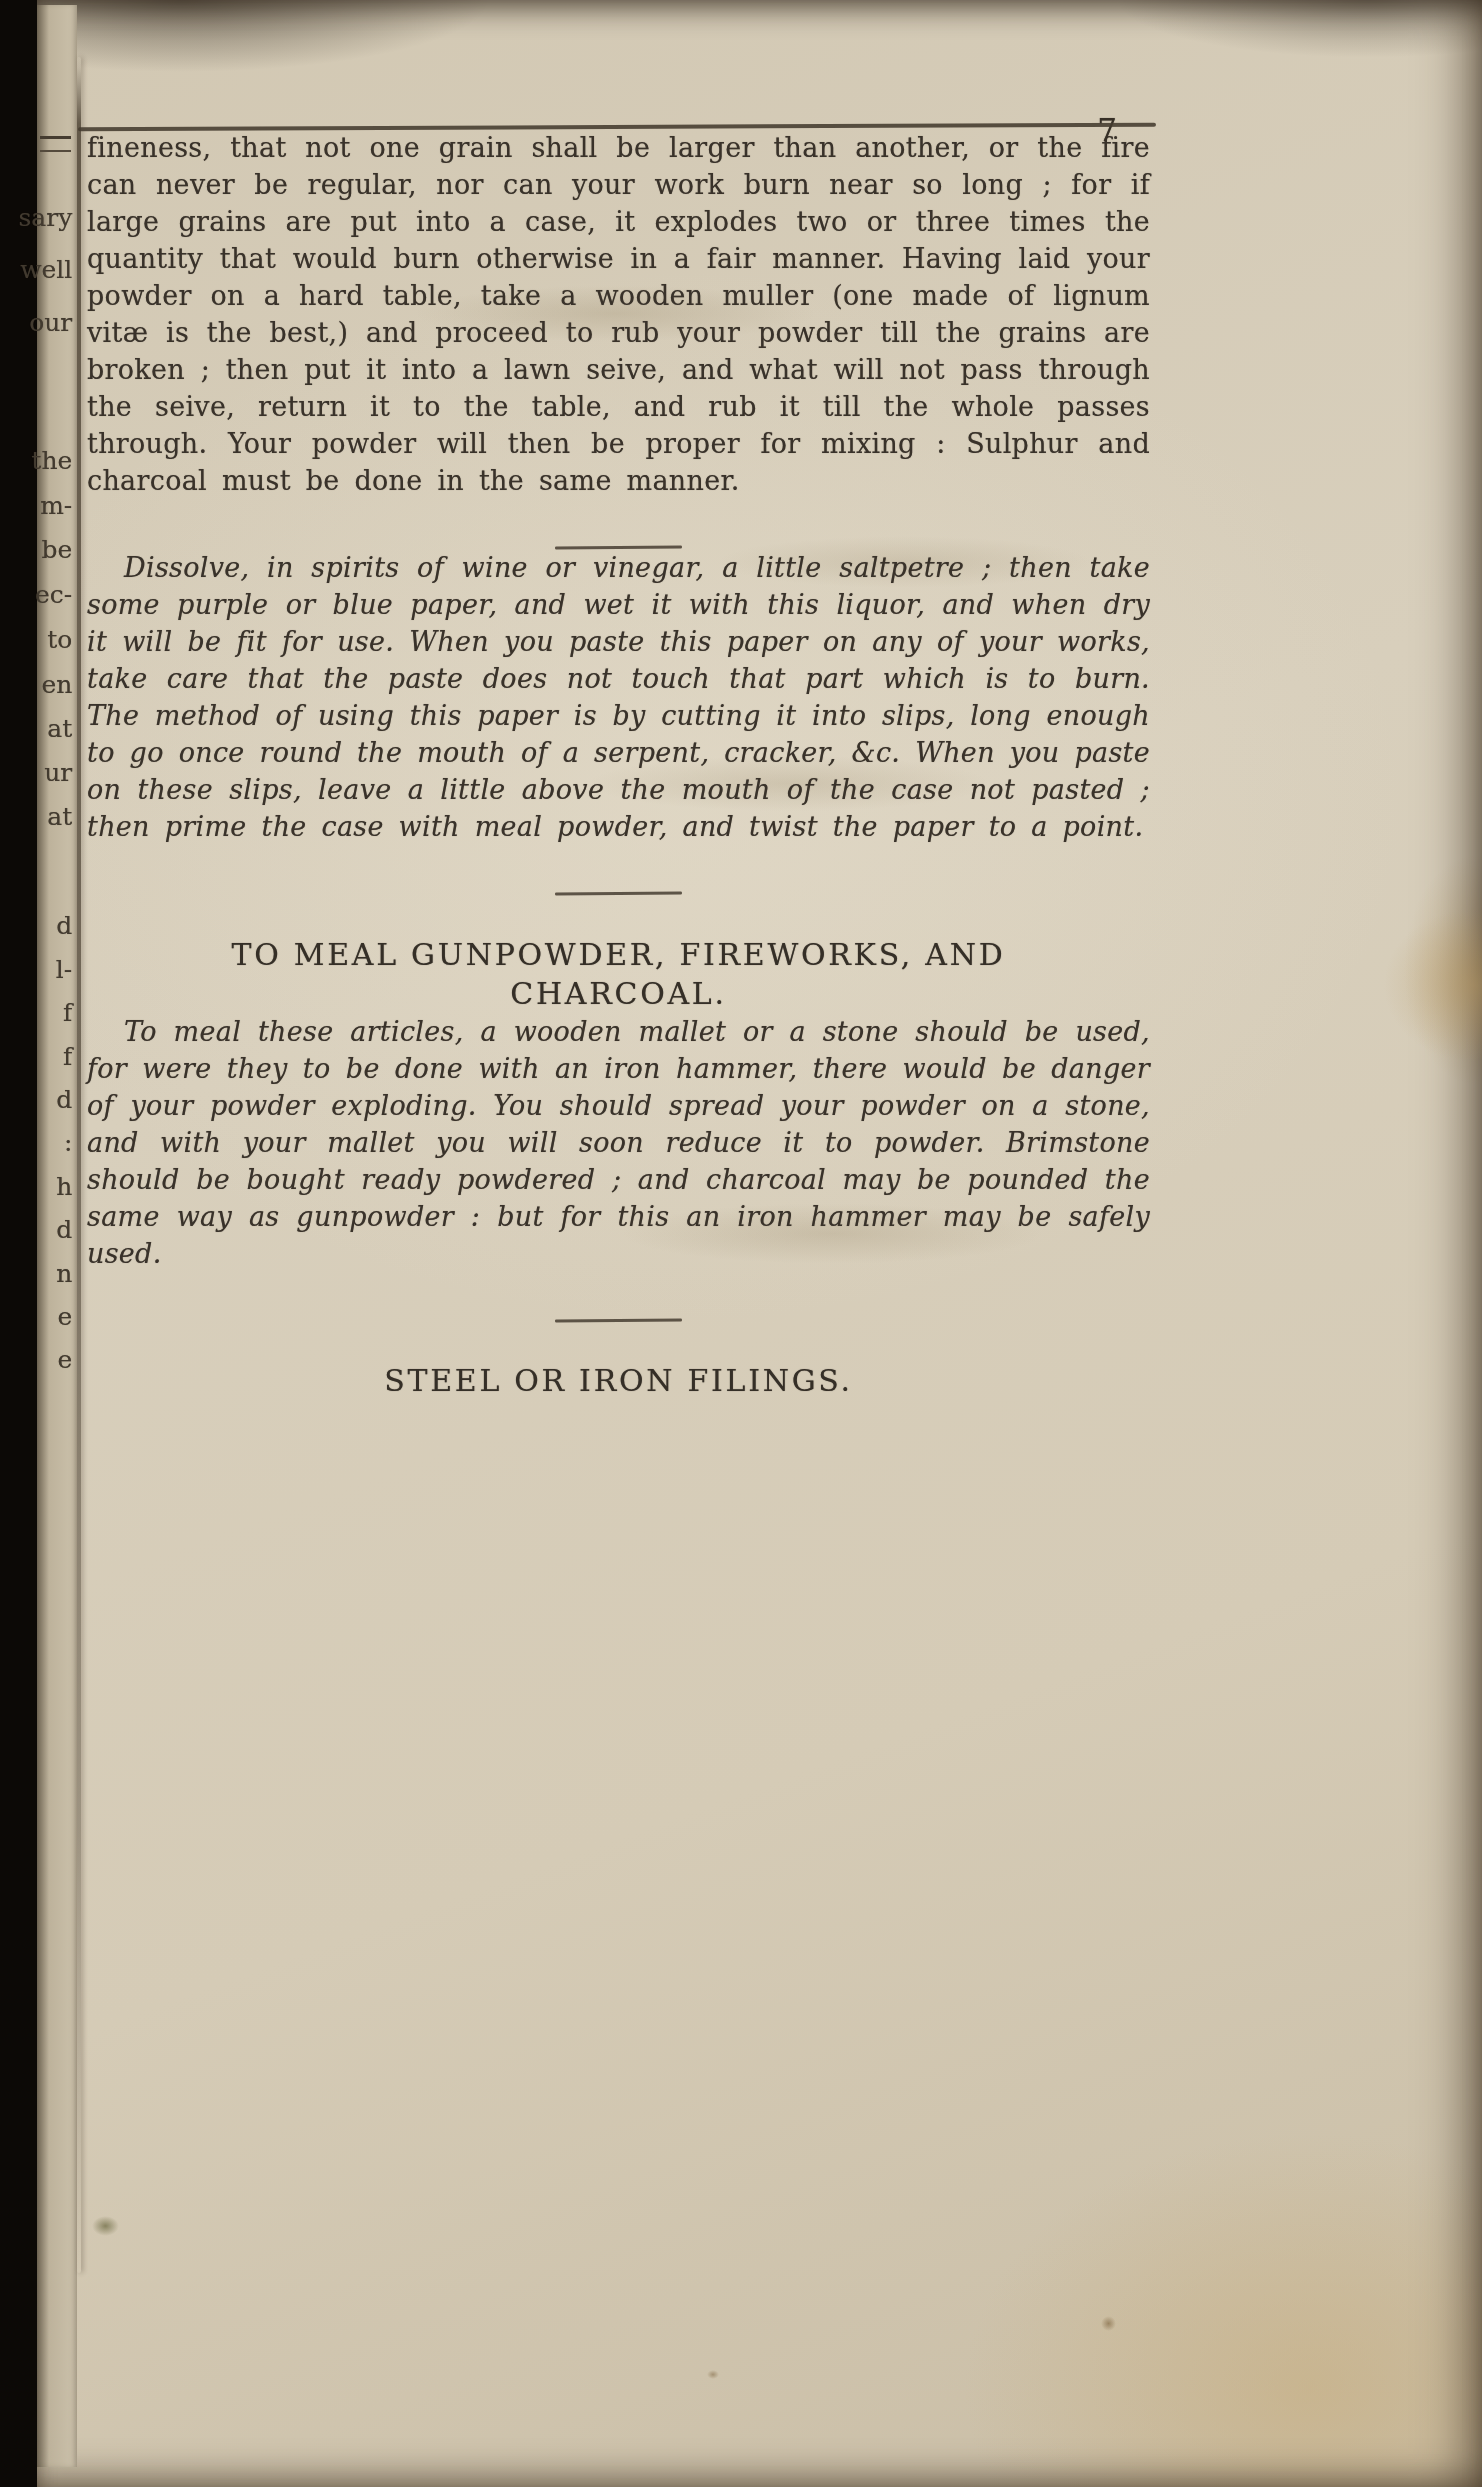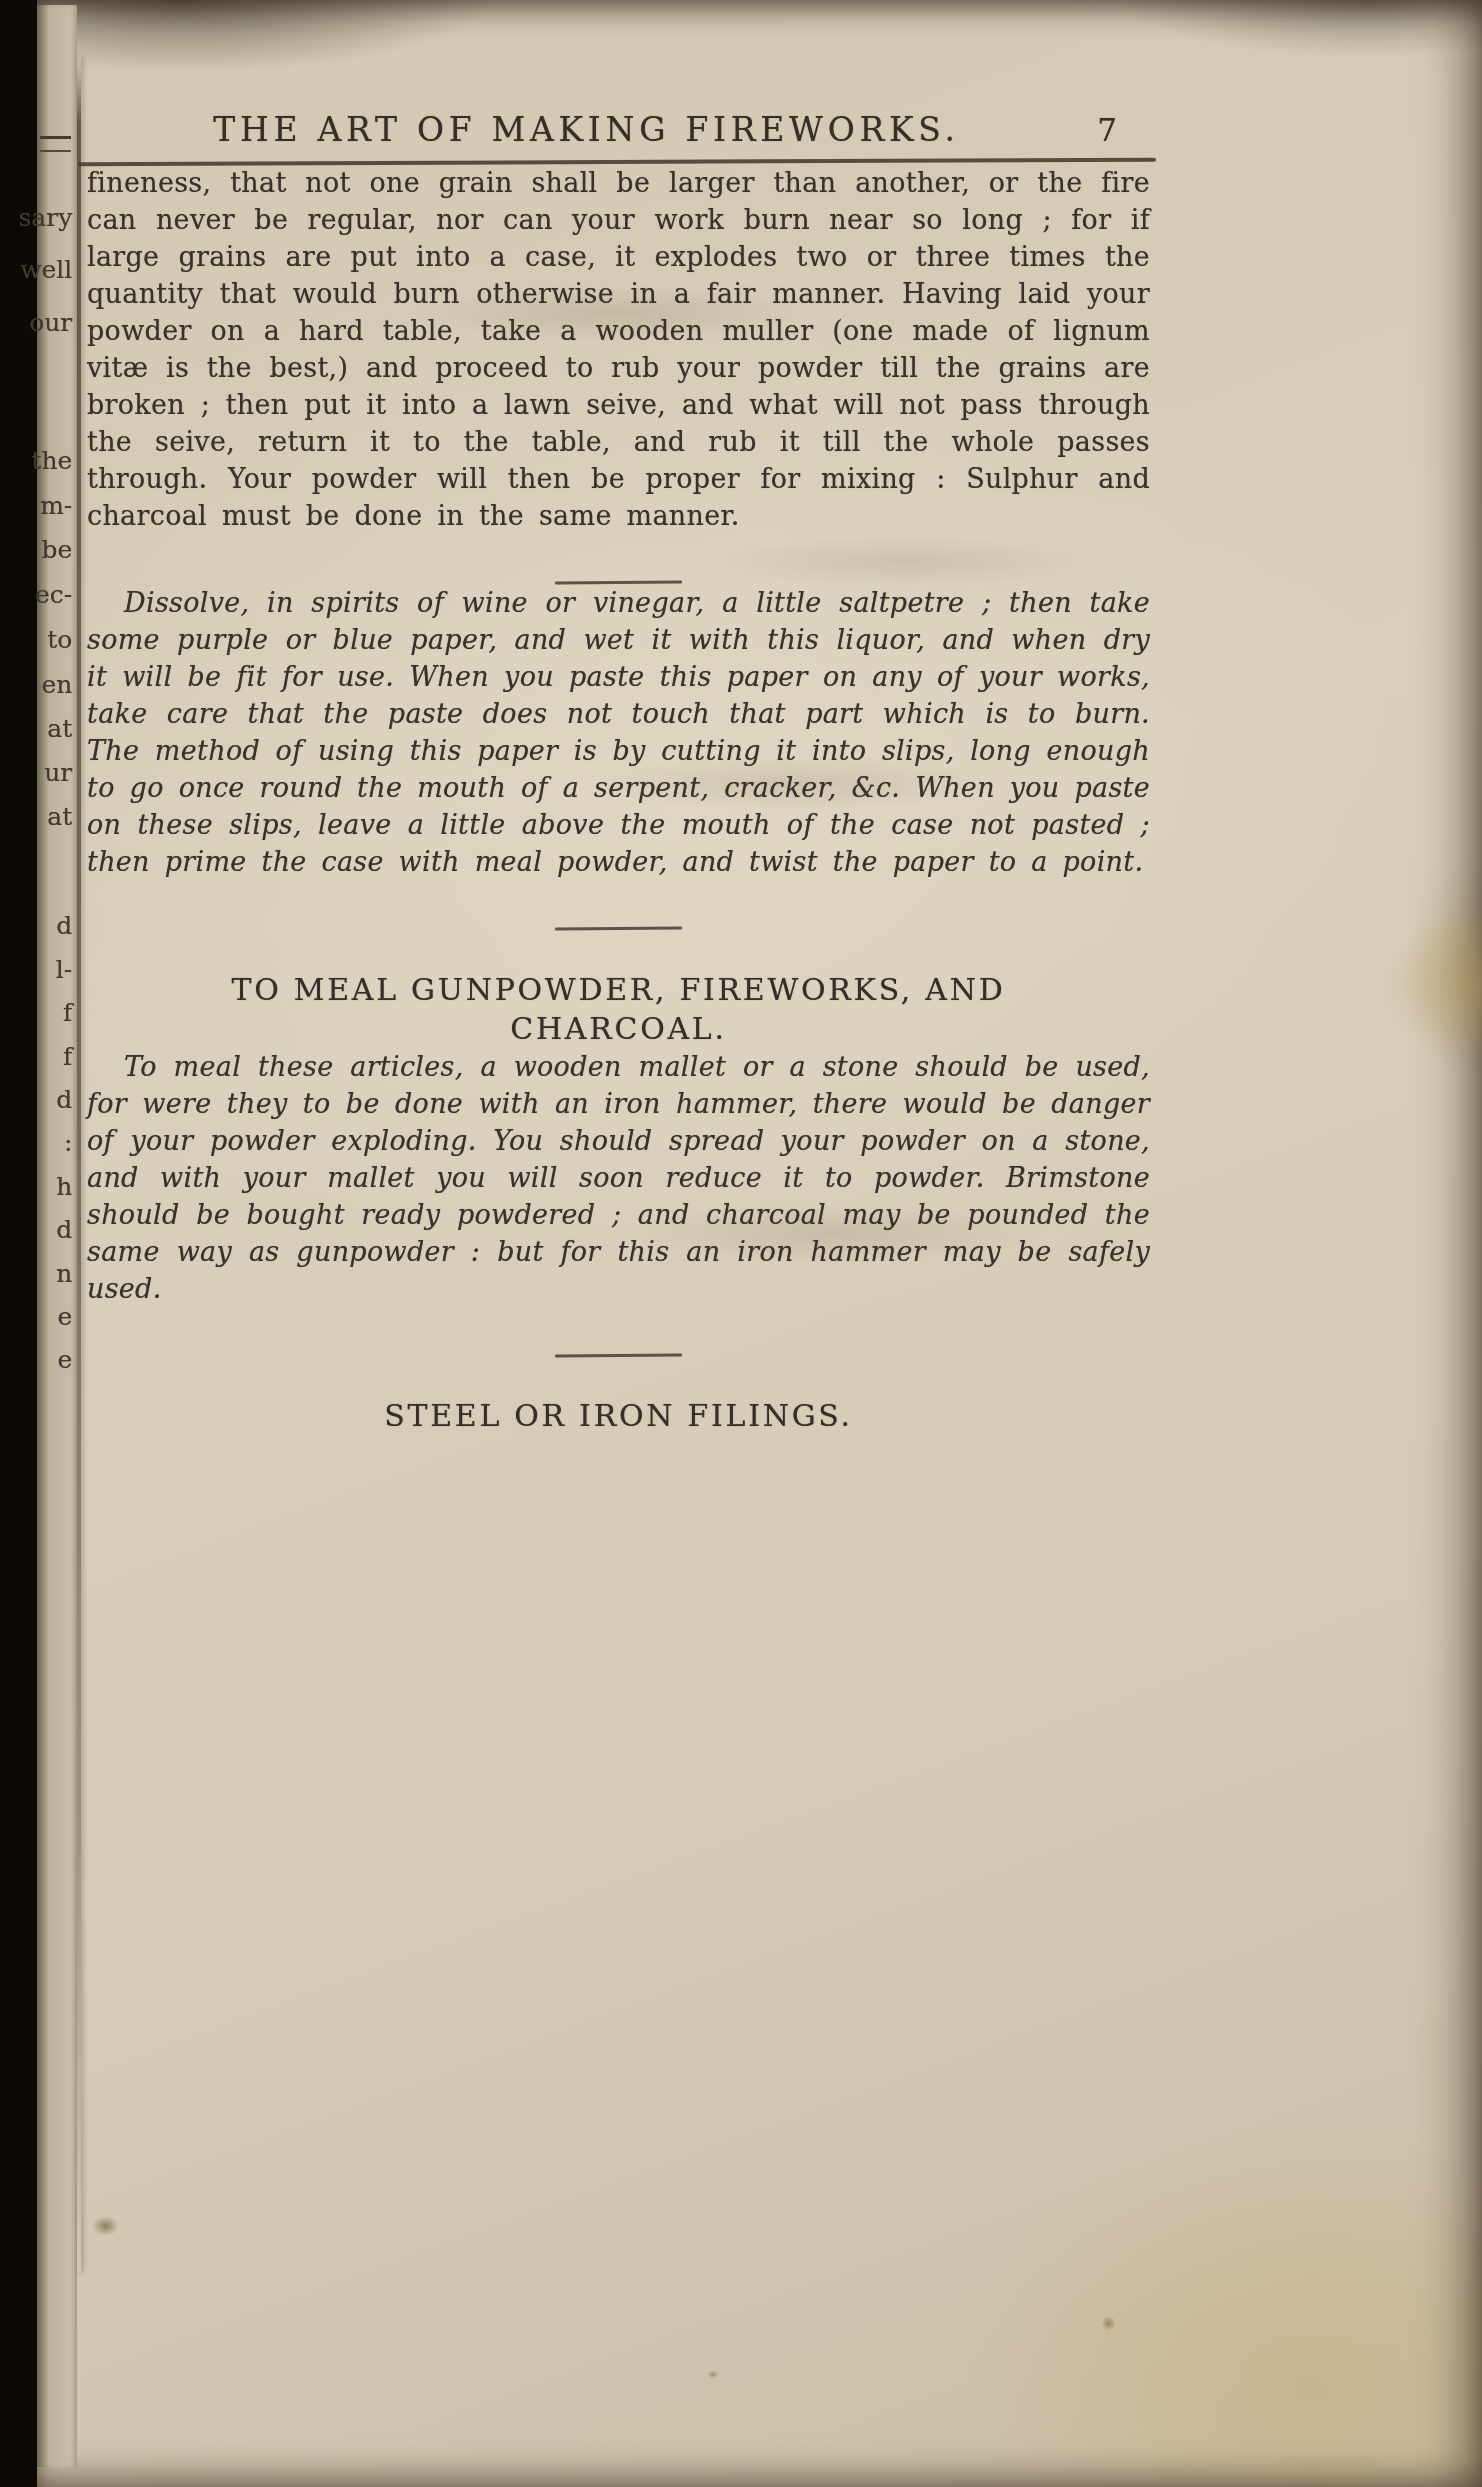--- a/index.html
+++ b/index.html
@@ -195,21 +195,20 @@
     <span class="frag" style="top:1256px">n</span>
     <span class="frag" style="top:1299px">e</span>
     <span class="frag" style="top:1342px">e</span>
   </div>
 
   <div class="gutter"></div>
 
   <div class="content">
 
     <div class="running-header">
-      <span>THE ART OF MAKING FIREWORKS.</span>
       <span class="page-number">7</span>
     </div>
 
     <div class="header-rule"></div>
 
     <p class="para-first">fineness, that not one grain shall be larger than another, or the fire can never be regular, nor can your work burn near so long ; for if large grains are put into a case, it explodes two or three times the quantity that would burn otherwise in a fair manner. Having laid your powder on a hard table, take a wooden muller (one made of lignum vitæ is the best,) and proceed to rub your powder till the grains are broken ; then put it into a lawn seive, and what will not pass through the seive, return it to the table, and rub it till the whole passes through. Your powder will then be proper for mixing : Sulphur and charcoal must be done in the same manner.</p>
 
     <div class="divider"></div>
     <p class="para-body">Dissolve, in spirits of wine or vinegar, a little saltpetre ; then take some purple or blue paper, and wet it with this liquor, and when dry it will be fit for use. When you paste this paper on any of your works, take care that the paste does not touch that part which is to burn. The method of using this paper is by cutting it into slips, long enough to go once round the mouth of a serpent, cracker, &amp;c. When you paste on these slips, leave a little above the mouth of the case not pasted ; then prime the case with meal powder, and twist the paper to a point.</p>
 

